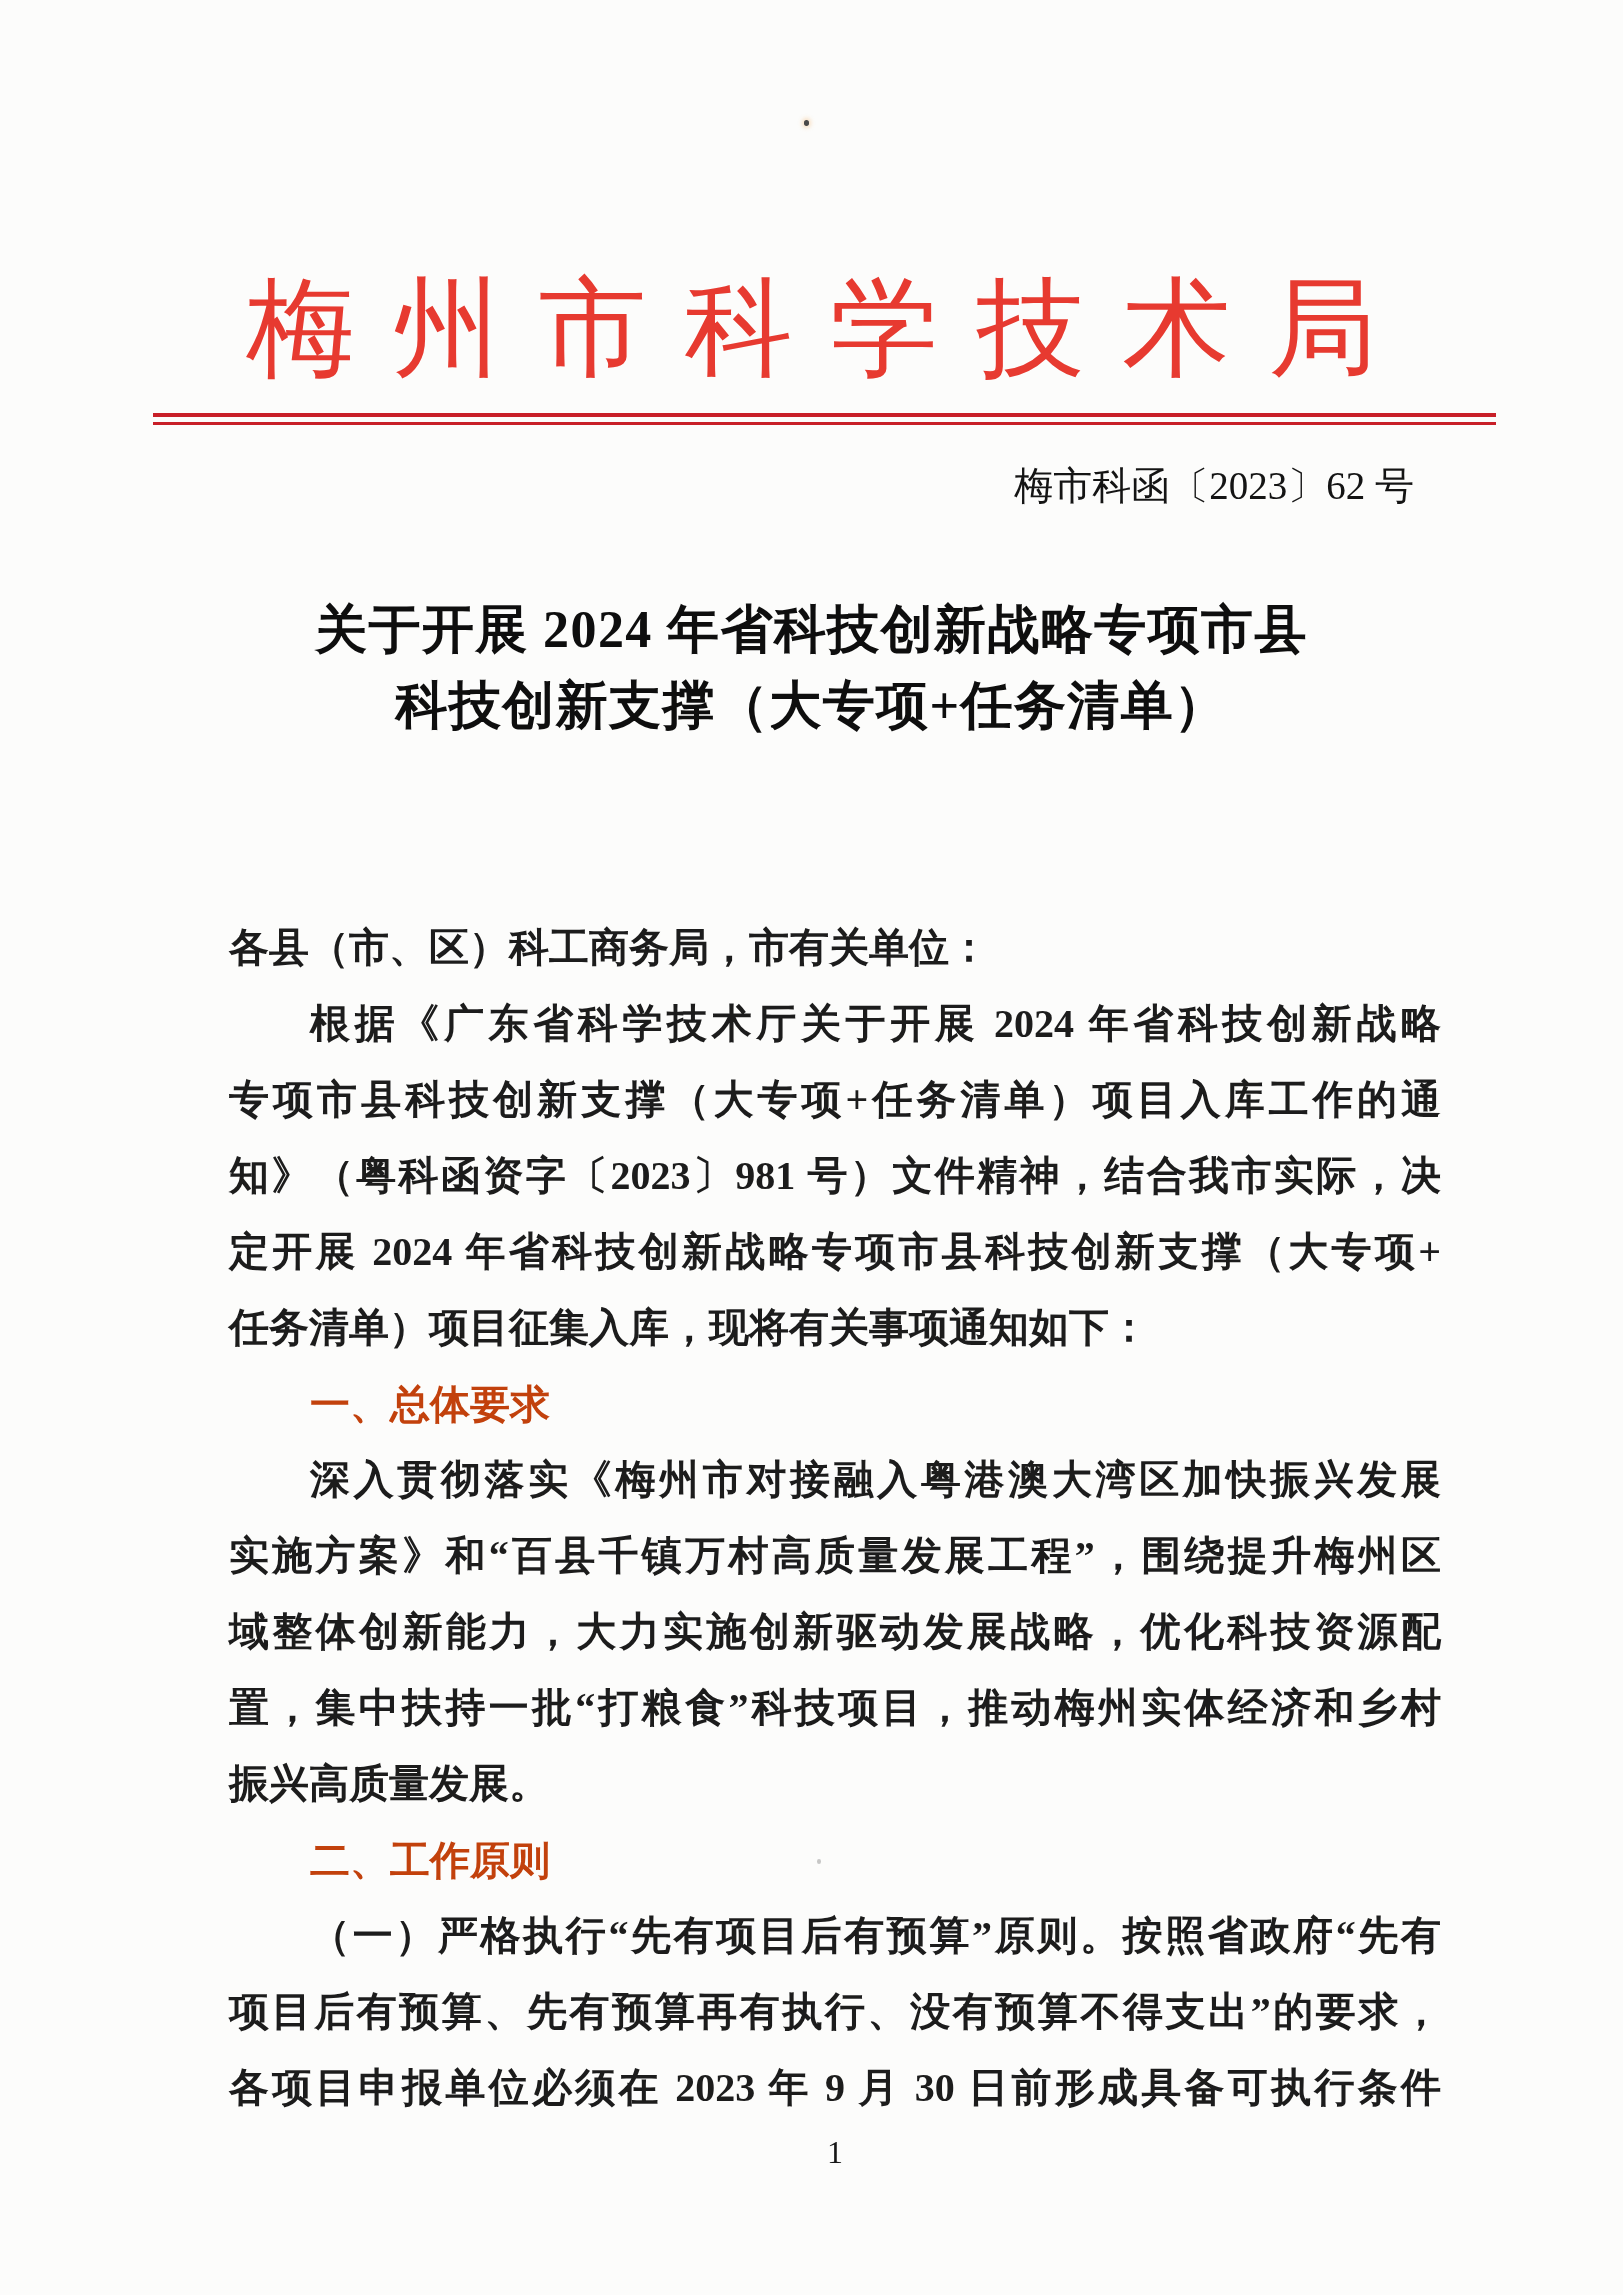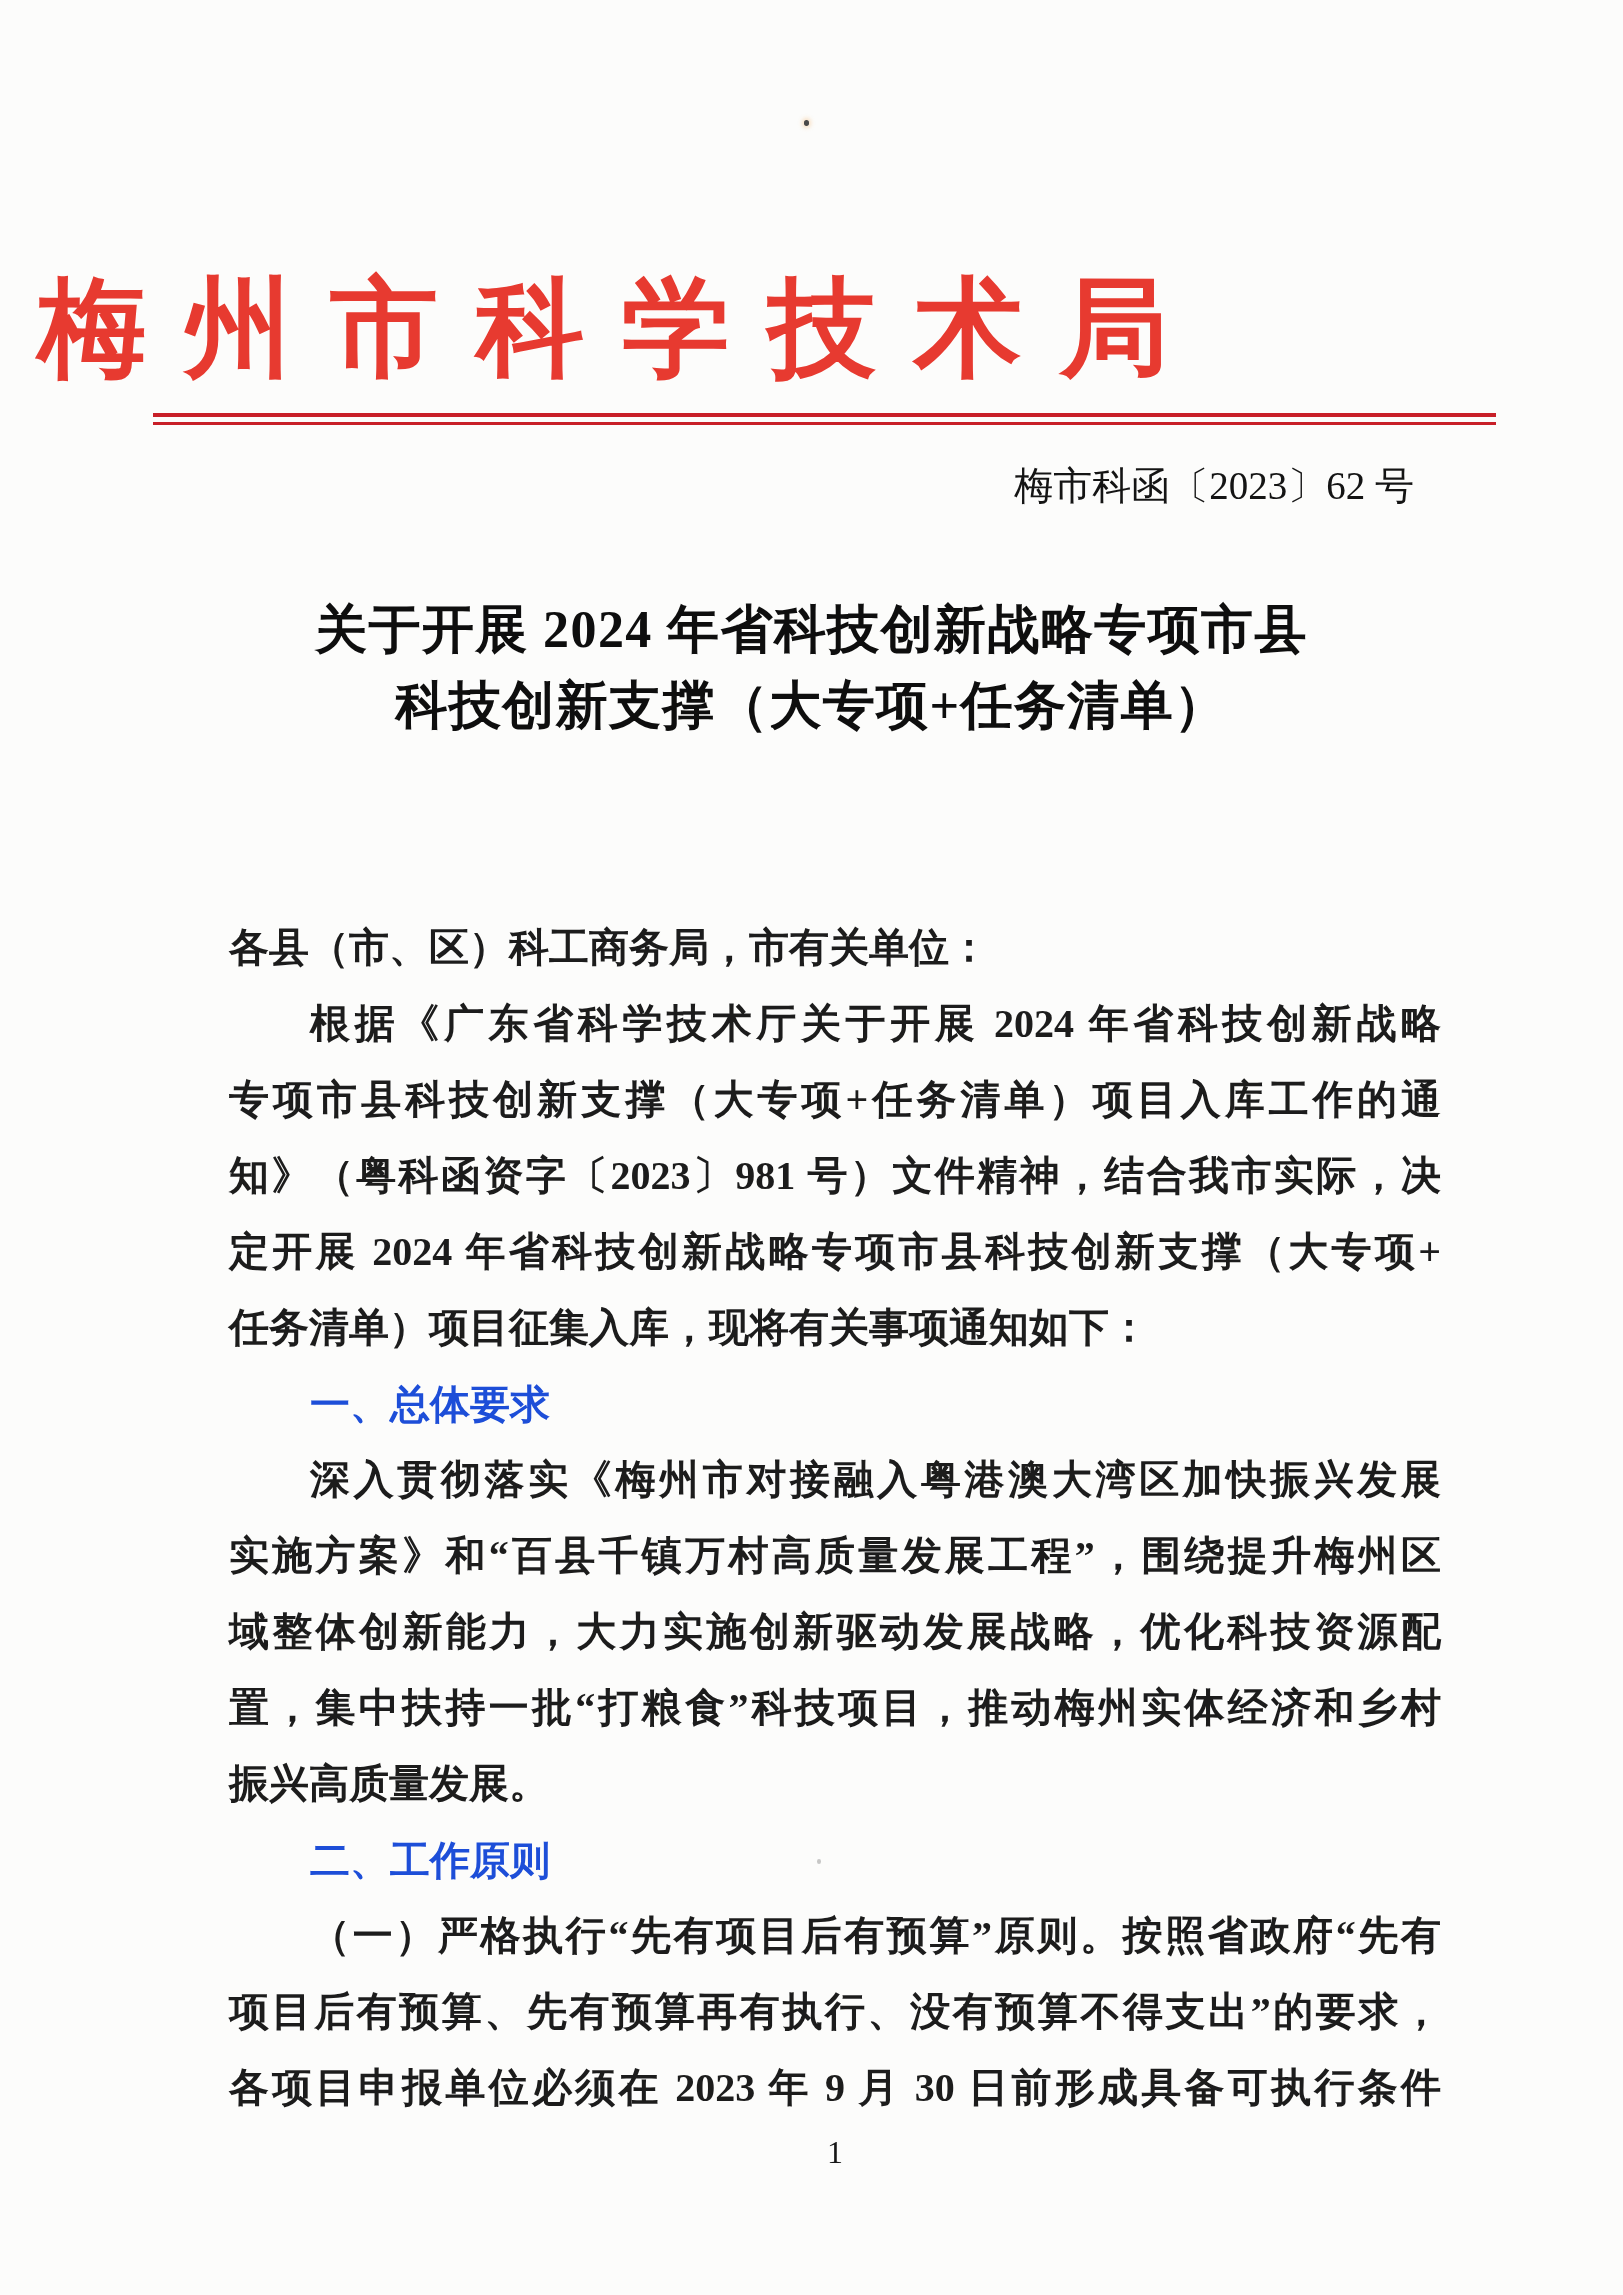--- a/index.html
+++ b/index.html
@@ -31,24 +31,24 @@
     width: 4.1px; height: 4.8px;
     background: #9a9a9a;
     opacity: .55;
   }
 
   
   .agency {
     position: absolute;
     left: 0; right: 0;
     top: 261px;
-    text-align: left;
+    text-align: center;
     font-size: 108px;
     line-height: 136px;
-    font-weight: 700;
+    font-weight: 400;
     color: #e73a30;
     letter-spacing: 38px;
     text-indent: 38px;
     white-space: nowrap;
   }
 
   
   .rule { position: absolute; left: 153px; width: 1343px; }
   .rule-thick { top: 413px; height: 4.1px; background: #c81f28; }
   .rule-thin  { top: 422px; height: 2.7px; background: #c81f28; }
@@ -97,21 +97,21 @@
   .line.full {
     white-space: normal;
     text-align: justify;
     text-align-last: justify;
   }
   .block.paragraph .line.first,
   .block.heading .line { text-indent: 81px; }
   .block.heading .line {
     font-family: "Liberation Sans", "DejaVu Sans", sans-serif;
     font-weight: 700;
-    color: #1d4ed8;
+    color: #c2410c;
   }
 
   
   .pagenum {
     position: absolute;
     left: 229px;
     width: 1212px;
     top: 2134px;
     text-align: center;
     font-size: 32px;

